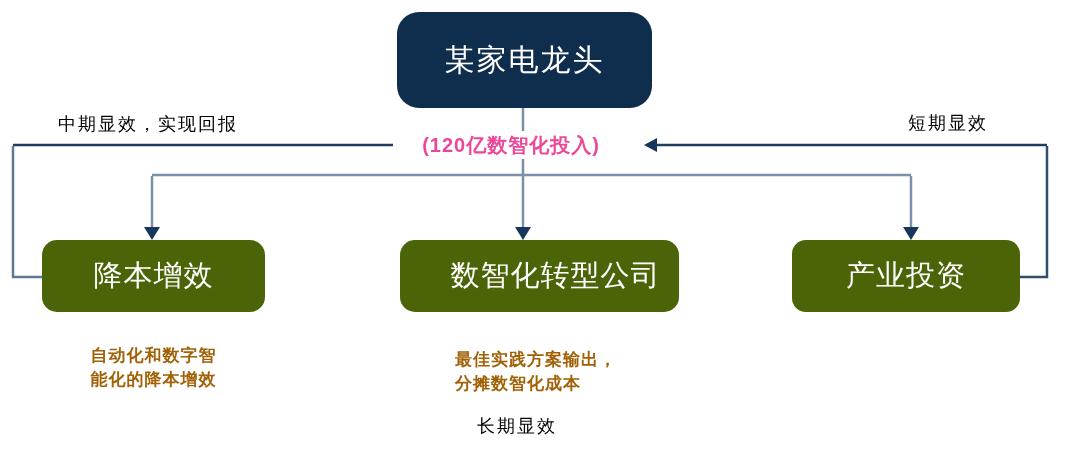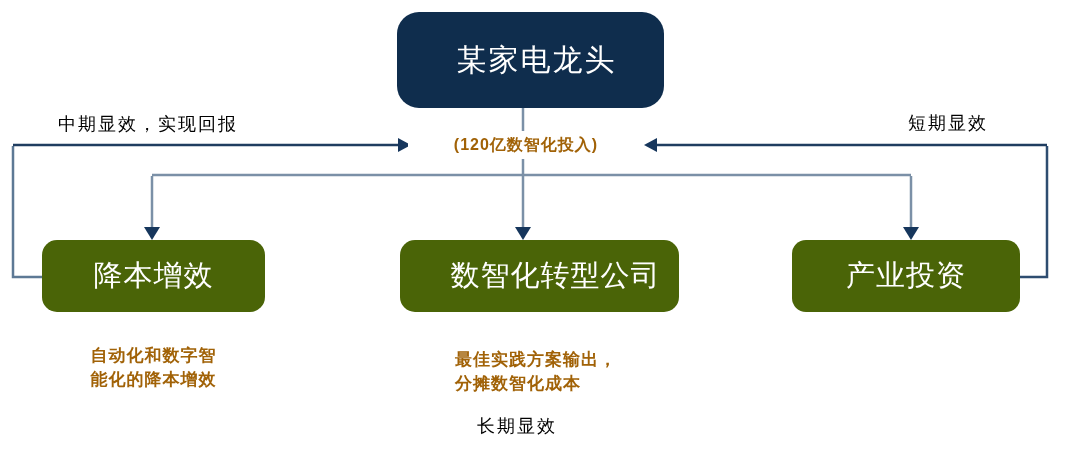--- a/index.html
+++ b/index.html
@@ -18,37 +18,37 @@
   .arrow-head{fill:#16365c;stroke:none;}
 
   .node{
     position:absolute;z-index:2;
     display:flex;align-items:center;justify-content:center;
     color:#ffffff;text-align:center;
   }
   .root-node{
     left:397px;top:12px;width:255px;height:96px;
     background:#0f2d4d;border-radius:22px;
-    font-size:30px;letter-spacing:2px;padding-left:12px;
+    font-size:30px;letter-spacing:2px;
   }
   .child-node{
     top:240px;height:72px;
     background:#4a6407;border-radius:15px;
     font-size:29px;letter-spacing:1px;font-family:Liberation Serif, serif;
   }
   .child-1{left:42px;width:223px;}
   .child-2{left:400px;width:247px;padding-left:32px;}
   .child-3{left:792px;width:228px;border-radius:14px;}
 
   .invest-label{
     position:absolute;z-index:3;
-    left:408px;top:131px;width:236px;height:28px;
+    left:393px;top:131px;width:236px;height:28px;
     background:#ffffff;
     display:flex;align-items:center;justify-content:center;
-    font-size:16px;font-weight:bold;color:#a16207;letter-spacing:1px;
+    font-size:20px;font-weight:bold;color:#ec4899;letter-spacing:1px;
     white-space:nowrap;
   }
   .edge-label{
     position:absolute;z-index:3;
     font-size:18px;color:#000000;letter-spacing:2px;white-space:nowrap;
   }
   .label-mid{left:58px;top:112px;}
   .label-short{left:908px;top:111px;}
   .label-long{left:452px;top:414px;width:130px;text-align:center;}
 

